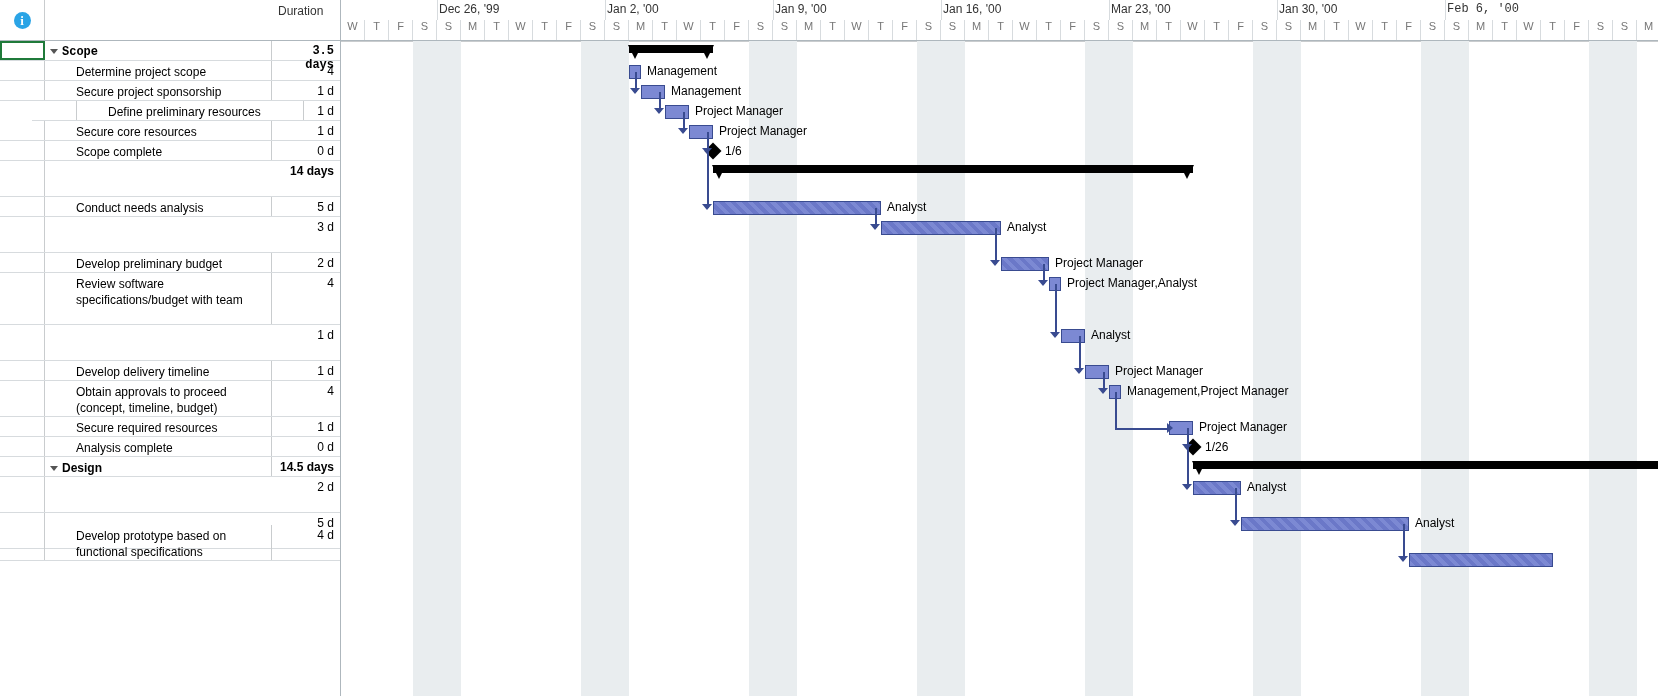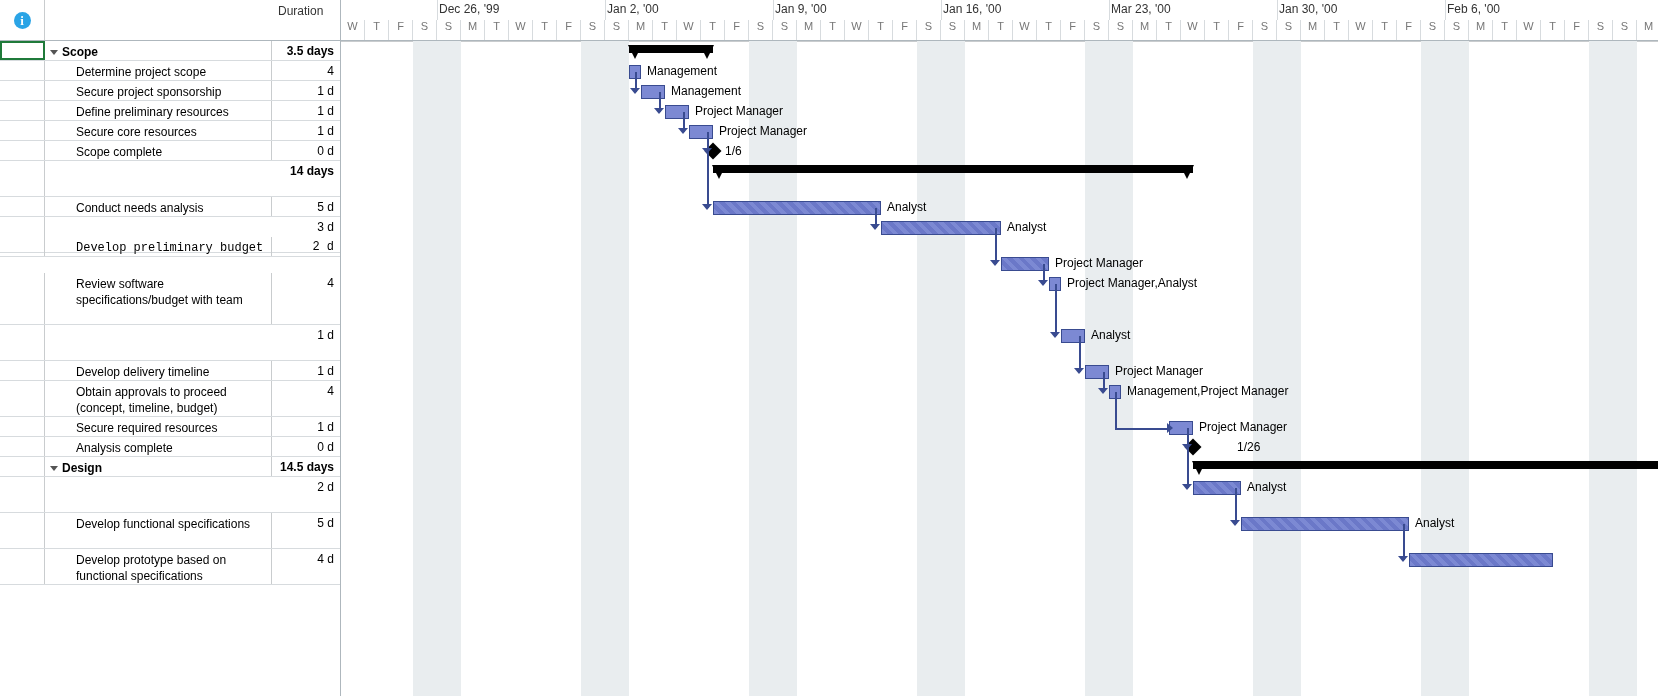--- a/index.html
+++ b/index.html
@@ -131,42 +131,42 @@
         <div class="ts-week-lbl" style="left: 266px;">Jan 2, '00</div>
         <div class="ts-week-sep" style="left: 432px;"></div>
         <div class="ts-week-lbl" style="left: 434px;">Jan 9, '00</div>
         <div class="ts-week-sep" style="left: 600px;"></div>
         <div class="ts-week-lbl" style="left: 602px;">Jan 16, '00</div>
         <div class="ts-week-sep" style="left: 768px;"></div>
         <div class="ts-week-lbl" style="left: 770px;">Mar 23, '00</div>
         <div class="ts-week-sep" style="left: 936px;"></div>
         <div class="ts-week-lbl" style="left: 938px;">Jan 30, '00</div>
         <div class="ts-week-sep" style="left: 1104px;"></div>
-        <div class="ts-week-lbl" style="left: 1106px;">Feb 6, '00</div>
+        <div class="ts-week-lbl" style="left: 1106px; font-family: Liberation Mono, monospace;">Feb 6, '00</div>
       </div>
   </div>
 
   <div class="body">
     <div class="grid" id="grid">
-        <div class="row summary sel" style="top: 0px; height: 20px;">
+        <div class="row summary sel" style="top: 0px; height: 20px; font-family: Liberation Mono, monospace;">
           <div class="c-info"></div>
           <div class="c-name"><span class="toggle"></span><span>Scope</span></div>
           <div class="c-dur">3.5 days</div>
         </div>
         <div class="row" style="top: 20px; height: 20px;">
           <div class="c-info"></div>
           <div class="c-name indent-1"><span>Determine project scope</span></div>
           <div class="c-dur">4</div>
         </div>
         <div class="row" style="top: 40px; height: 20px;">
           <div class="c-info"></div>
           <div class="c-name indent-1"><span>Secure project sponsorship</span></div>
           <div class="c-dur">1 d</div>
         </div>
-        <div class="row" style="top: 60px; height: 20px;">
+        <div class="row" style="top: 60px; height: 20px; margin-left: 32px;">
           <div class="c-info"></div>
           <div class="c-name indent-1"><span>Define preliminary resources</span></div>
           <div class="c-dur">1 d</div>
         </div>
         <div class="row" style="top: 80px; height: 20px;">
           <div class="c-info"></div>
           <div class="c-name indent-1"><span>Secure core resources</span></div>
           <div class="c-dur">1 d</div>
         </div>
         <div class="row" style="top: 100px; height: 20px;">
@@ -180,21 +180,21 @@
         </div>
         <div class="row" style="top: 156px; height: 20px;">
           <div class="c-info"></div>
           <div class="c-name indent-1"><span>Conduct needs analysis</span></div>
           <div class="c-dur">5 d</div>
         </div>
         <div class="row" style="top: 176px; height: 36px;">
           <div class="c-info"></div>
           <div class="c-dur">3 d</div>
         </div>
-        <div class="row" style="top: 196px; height: 20px; font-family: Liberation Mono, monospace;">
+        <div class="row" style="top: 212px; height: 20px;">
           <div class="c-info"></div>
           <div class="c-name indent-1"><span>Develop preliminary budget</span></div>
           <div class="c-dur">2 d</div>
         </div>
         <div class="row" style="top: 232px; height: 52px;">
           <div class="c-info"></div>
           <div class="c-name indent-1"><span>Review software specifications/budget with team</span></div>
           <div class="c-dur">4</div>
         </div>
         <div class="row" style="top: 284px; height: 36px;">
@@ -225,24 +225,23 @@
           <div class="c-info"></div>
           <div class="c-name"><span class="toggle"></span><span>Design</span></div>
           <div class="c-dur">14.5 days</div>
         </div>
         <div class="row" style="top: 436px; height: 36px;">
           <div class="c-info"></div>
           <div class="c-dur">2 d</div>
         </div>
         <div class="row" style="top: 472px; height: 36px;">
           <div class="c-info"></div>
-          <div class="c-name indent-1"><span>Develop functional specifications</span></div>
           <div class="c-dur">5 d</div>
         </div>
-        <div class="row" style="top: 508px; height: 36px;">
+        <div class="row" style="top: 484px; height: 36px;">
           <div class="c-info"></div>
           <div class="c-name indent-1"><span>Develop prototype based on functional specifications</span></div>
           <div class="c-dur">4 d</div>
         </div>
       </div>
     <div class="chart" id="chart">
       <div class="topline"></div>
     <div class="wkend" style="left: 72px; width: 24px;"></div>
         <div class="wkend" style="left: 96px; width: 24px;"></div>
         <div class="wkend" style="left: 240px; width: 24px;"></div>
@@ -287,21 +286,21 @@
         <div class="barlbl" style="left: 726px; top: 235px;">Project Manager,Analyst</div>
         <div class="taskbar" style="left: 720px; width: 24px; top: 288px;"></div>
         <div class="barlbl" style="left: 750px; top: 287px;">Analyst</div>
         <div class="taskbar" style="left: 744px; width: 24px; top: 324px;"></div>
         <div class="barlbl" style="left: 774px; top: 323px;">Project Manager</div>
         <div class="taskbar" style="left: 768px; width: 12px; top: 344px;"></div>
         <div class="barlbl" style="left: 786px; top: 343px;">Management,Project Manager</div>
         <div class="taskbar" style="left: 828px; width: 24px; top: 380px;"></div>
         <div class="barlbl" style="left: 858px; top: 379px;">Project Manager</div>
         <div class="ms" style="left: 846px; top: 400px;"></div>
-        <div class="barlbl" style="left: 896px; top: 399px;">1/26</div>
+        <div class="barlbl" style="left: 864px; top: 399px;">1/26</div>
         <div class="sumbar" style="left: 852px; width: 492px; top: 420px;">
           <span class="capL"></span>
         </div>
         <div class="taskbar hatched" style="left: 852px; width: 48px; top: 440px;"></div>
         <div class="barlbl" style="left: 906px; top: 439px;">Analyst</div>
         <div class="taskbar hatched" style="left: 900px; width: 168px; top: 476px;"></div>
         <div class="barlbl" style="left: 1074px; top: 475px;">Analyst</div>
         <div class="taskbar hatched" style="left: 1068px; width: 144px; top: 512px;"></div>
         <div class="dep">
           <div class="v" style="left: 294px; top: 31px; height: 20px;"></div>

